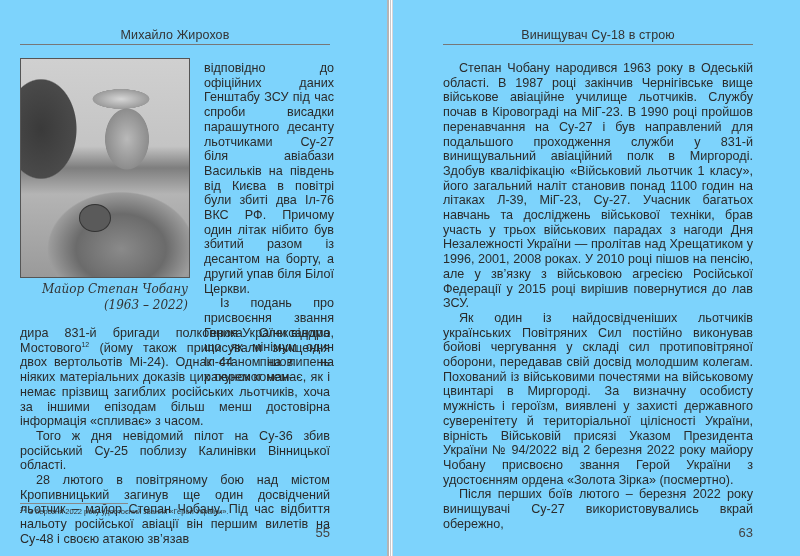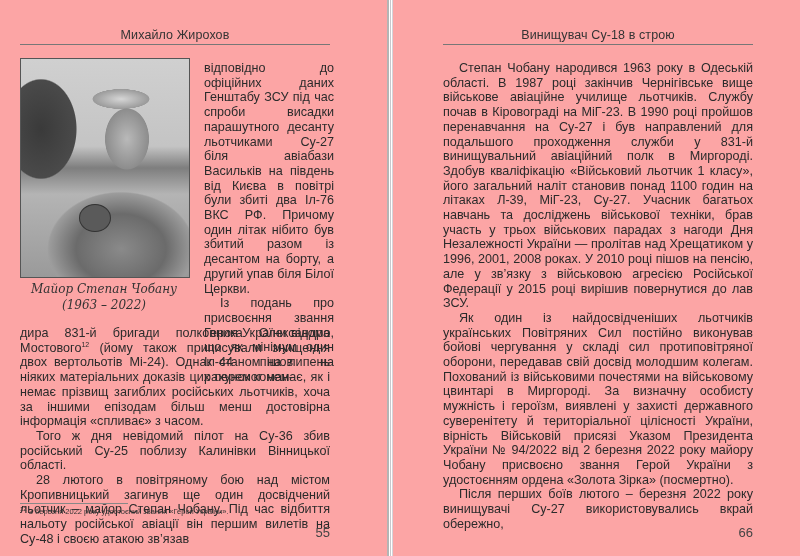--- a/index.html
+++ b/index.html
@@ -4,21 +4,21 @@
 <style>
   html, body { margin: 0; padding: 0; }
   body {
     width: 800px; height: 556px; overflow: hidden;
     background: #ffffff;
     font-family: "Liberation Sans", "DejaVu Sans", sans-serif;
     color: #2a2a2a;
     position: relative;
   }
   .page {
-    position: absolute; top: 0; height: 556px; background: #fca5a5;
+    position: absolute; top: 0; height: 556px; background: #7dd3fc;
   }
   .page-left { left: 0; width: 387px; }
   .page-right { left: 393px; width: 407px; }
   .gutter {
     position: absolute; top: 0; height: 556px; left: 387px; width: 6px;
     background: linear-gradient(to right, #b4b4b4 0, #b4b4b4 2px, #ffffff 2px, #ffffff 3px, #c8c8cc 3px, #c8c8cc 4px, #ffffff 4px, #ffffff 5px, #d4d4d8 5px);
   }
   .running-head {
     position: absolute; top: 28px; font-size: 12.5px; color: #333;
     text-align: center; letter-spacing: 0.1px;
@@ -45,21 +45,21 @@
       radial-gradient(ellipse 50px 70px at 20px 70px, #3a3a3a 0%, #4a4a4a 70%, transparent 72%),
       linear-gradient(to bottom, #d0d0d0 0%, #c4c4c4 40%, #7e7e7e 50%, #b4b4b4 62%, #9a9a9a 100%);
     border: 1px solid #555;
   }
   .photo .patch {
     position: absolute; left: 58px; top: 145px; width: 30px; height: 26px;
     border-radius: 50%; background: #5a5a5a; border: 1px solid #333;
   }
   .caption {
     position: absolute; left: 20px; top: 281px; width: 168px;
-    text-align: center; font-family: "DejaVu Serif", serif; font-style: italic;
+    text-align: right; font-family: "DejaVu Serif", serif; font-style: italic;
     font-size: 12px; line-height: 16px; color: #333;
   }
   .wrap-col {
     position: absolute; left: 204px; top: 61px; width: 130px;
   }
   .full-col {
     position: absolute; left: 20px; top: 326px; width: 310px;
   }
   .fn-rule {
     position: absolute; left: 20px; top: 503px; width: 108px; height: 1px; background: #888;
@@ -116,14 +116,14 @@
 <div class="page page-right">
   <div class="running-head">Винищувач Су-18 в строю</div>
   <div class="head-rule"></div>
 
   <div class="right-col text">
     <p class="ind">Степан Чобану народився 1963 року в Одеській області. В 1987 році закінчив Чернігівське вище військове авіаційне училище льотчиків. Службу почав в Кіровограді на МіГ-23. В 1990 році пройшов перенавчання на Су-27 і був направлений для подальшого проходження служби у 831-й винищувальний авіаційний полк в Миргороді. Здобув кваліфікацію «Військовий льотчик 1 класу», його загальний наліт становив понад 1100 годин на літаках Л-39, МіГ-23, Су-27. Учасник багатьох навчань та досліджень військової техніки, брав участь у трьох військових парадах з нагоди Дня Незалежності України — пролітав над Хрещатиком у 1996, 2001, 2008 роках. У 2010 році пішов на пенсію, але у зв’язку з військовою агресією Російської Федерації у 2015 році вирішив повернутися до лав ЗСУ.</p>
     <p class="ind">Як один із найдосвідченіших льотчиків українських Повітряних Сил постійно виконував бойові чергування у складі сил протиповітряної оборони, передавав свій досвід молодшим колегам. Похований із військовими почестями на військовому цвинтарі в Миргороді. За визначну особисту мужність і героїзм, виявлені у захисті державного суверенітету й територіальної цілісності України, вірність Військовій присязі Указом Президента України № 94/2022 від 2 березня 2022 року майору Чобану присвоєно звання Герой України з удостоєнням ордена «Золота Зірка» (посмертно).</p>
     <p class="ind">Після перших боїв лютого – березня 2022 року винищувачі Су-27 використовувались вкрай обережно,</p>
   </div>
 
-  <div class="page-num">66</div>
+  <div class="page-num">63</div>
 </div>
 
 </body></html>

